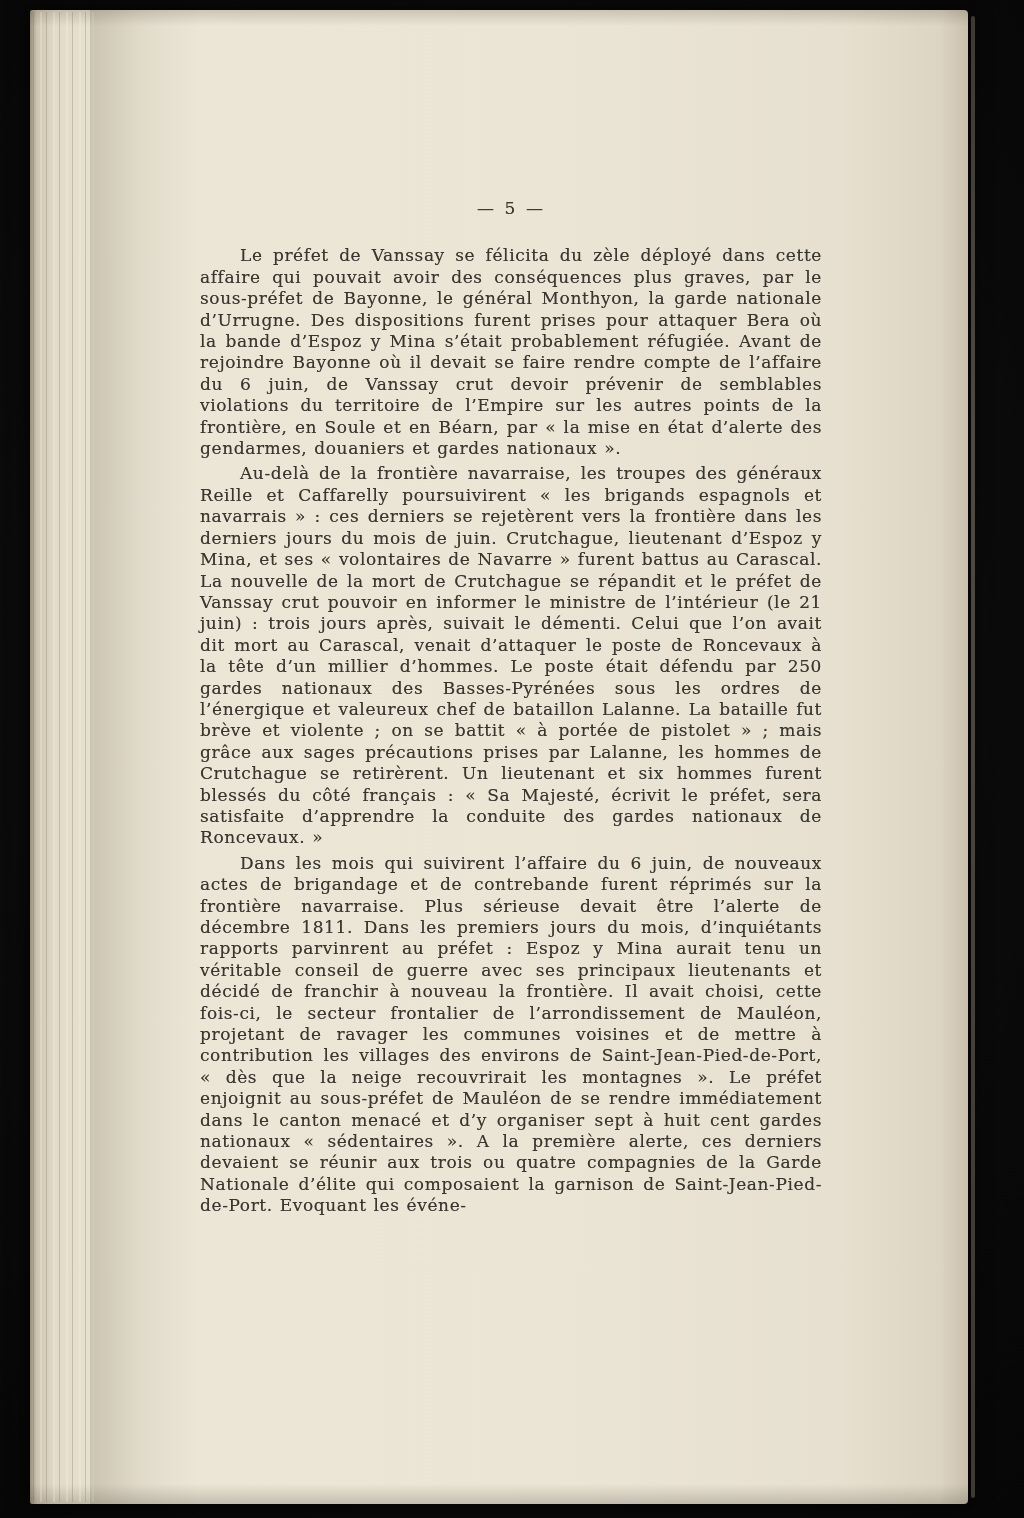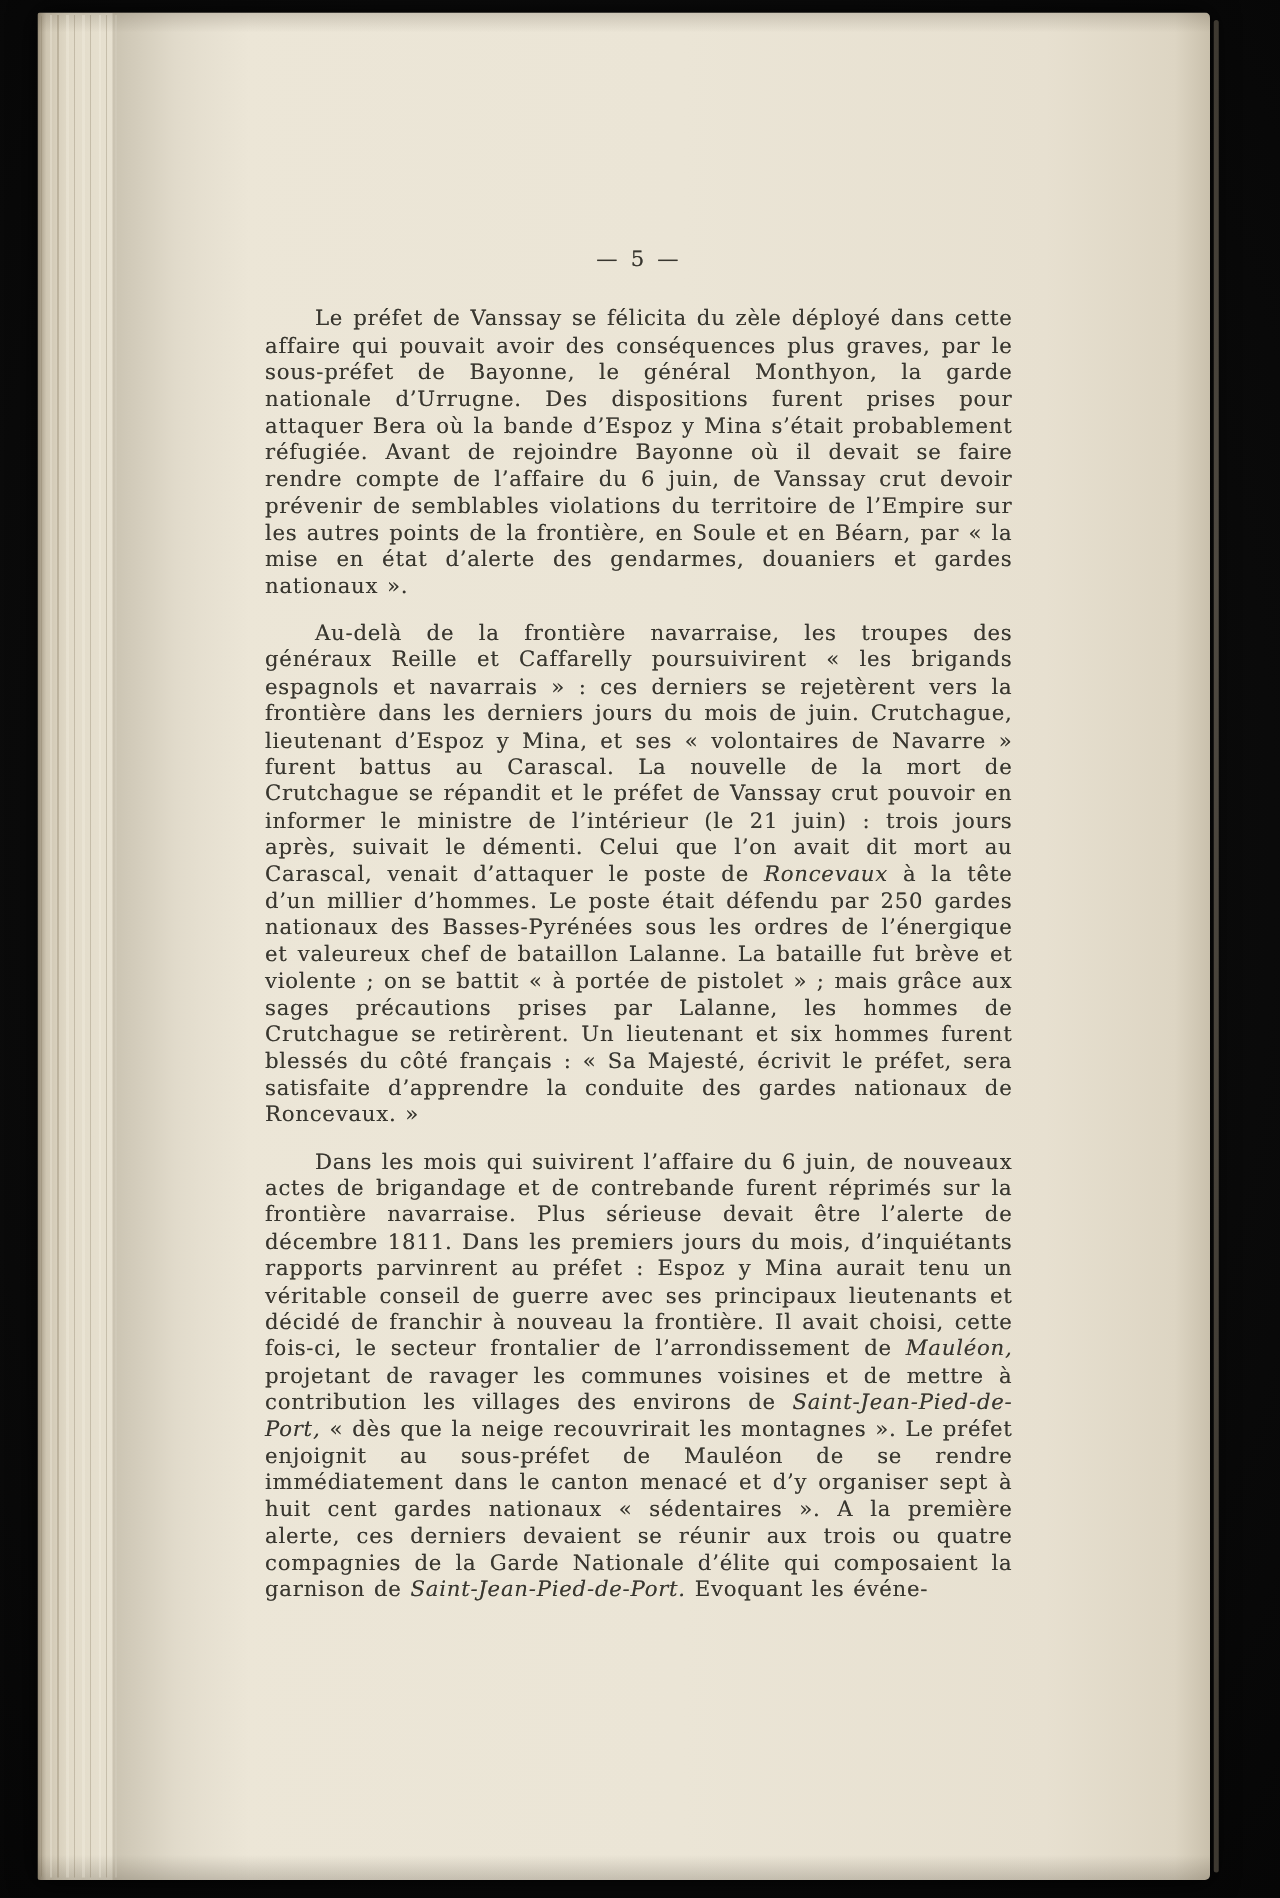--- a/index.html
+++ b/index.html
@@ -94,25 +94,24 @@
     word-spacing: 0.06em;
     text-align: justify;
     text-shadow: 0 0 0.5px rgba(56, 54, 47, 0.55);
   }
   .page-number {
     text-align: center;
     letter-spacing: 0.12em;
     margin: 0 0 26px 0;
   }
   .para {
-    margin: 16px;
+    margin: 4px;
     text-indent: 40px;
   }
   .it {
-    font-style: italic;
   }
 </style>
 </head>
 <body>
 
 <div class="scene">
 
   <div class="page">
     <div class="gutter-edges"></div>
     <div class="gutter-shadow"></div>

